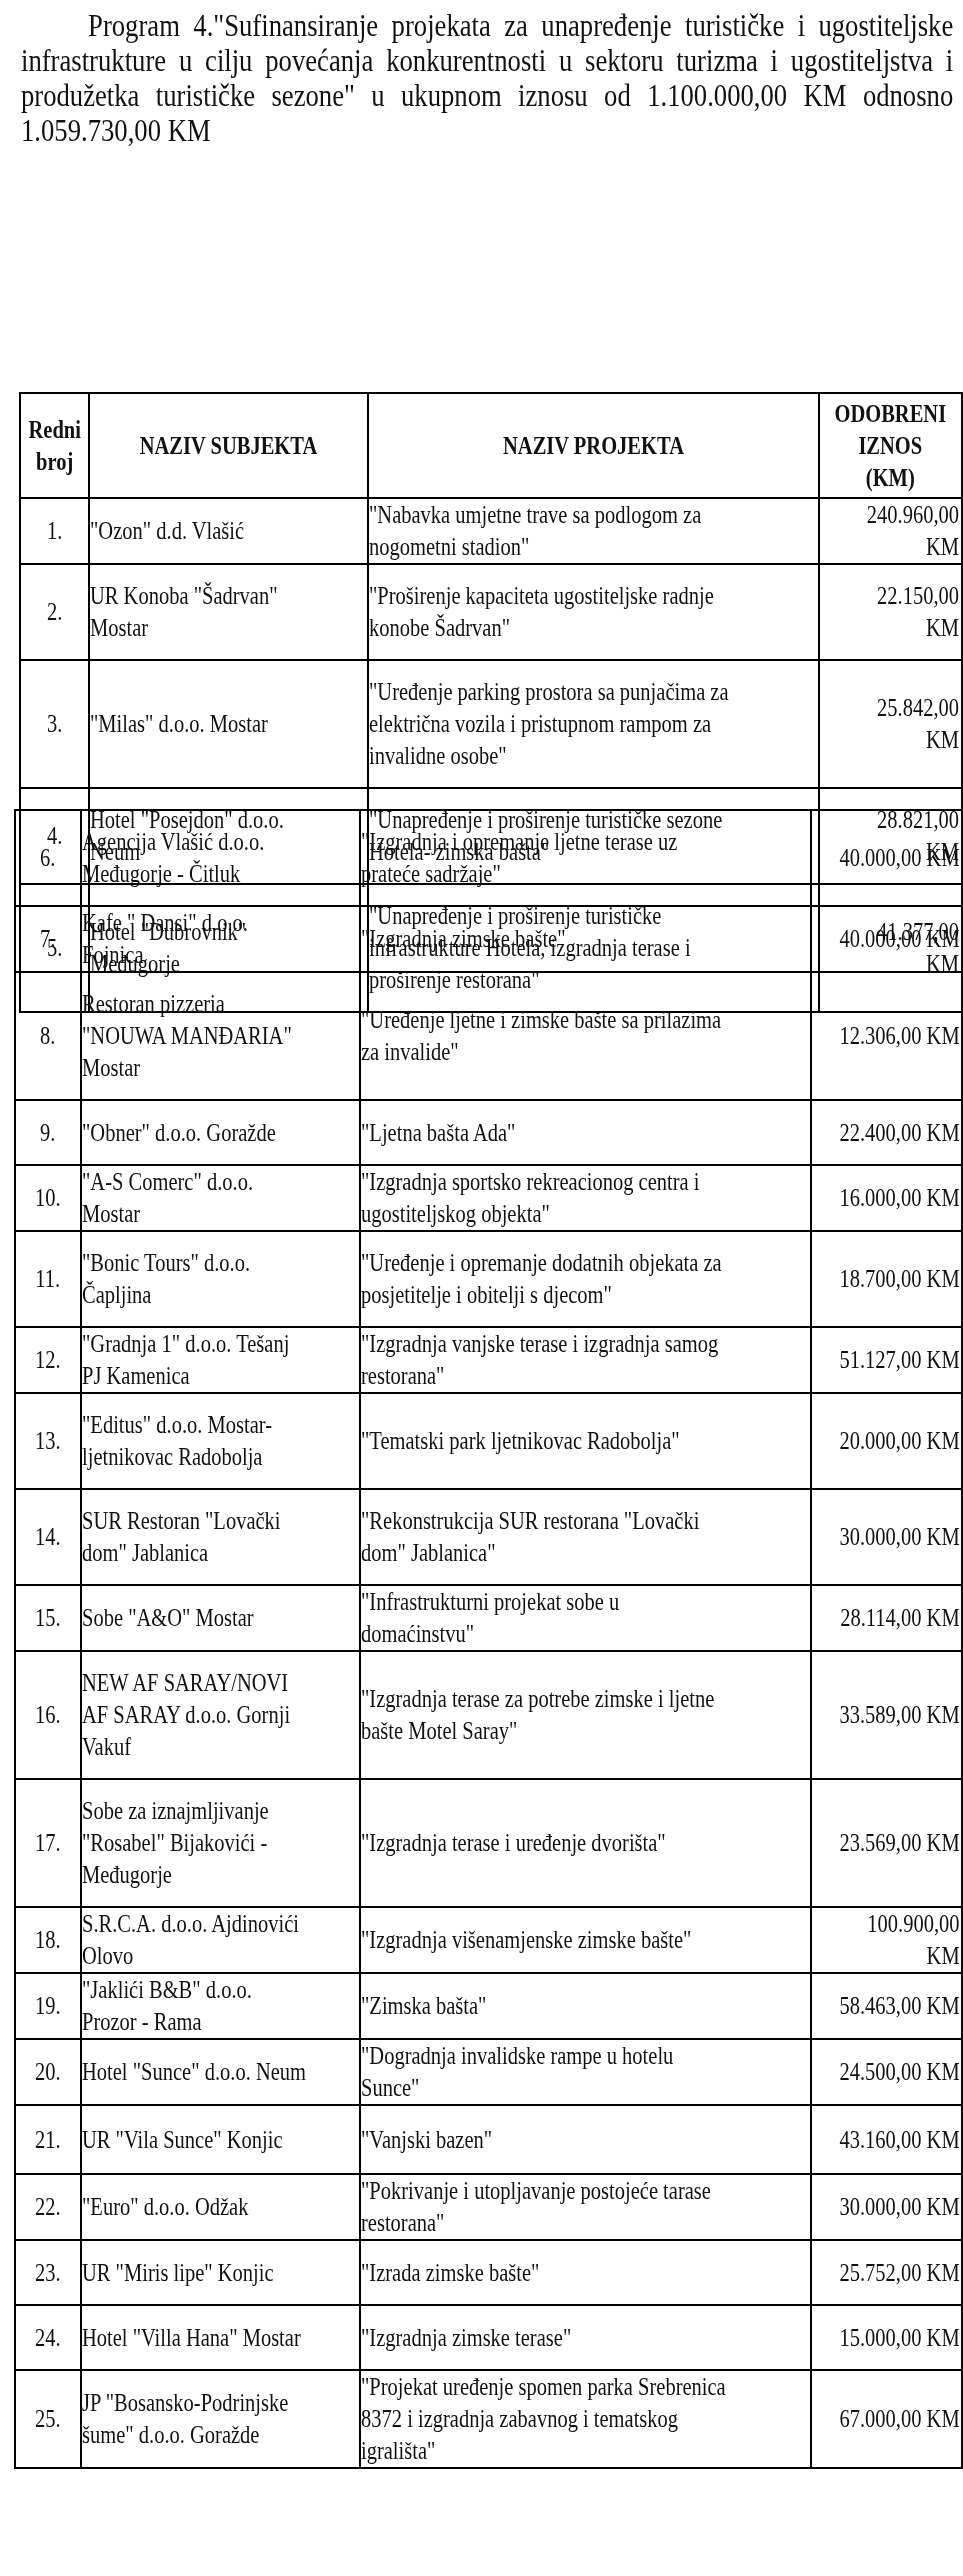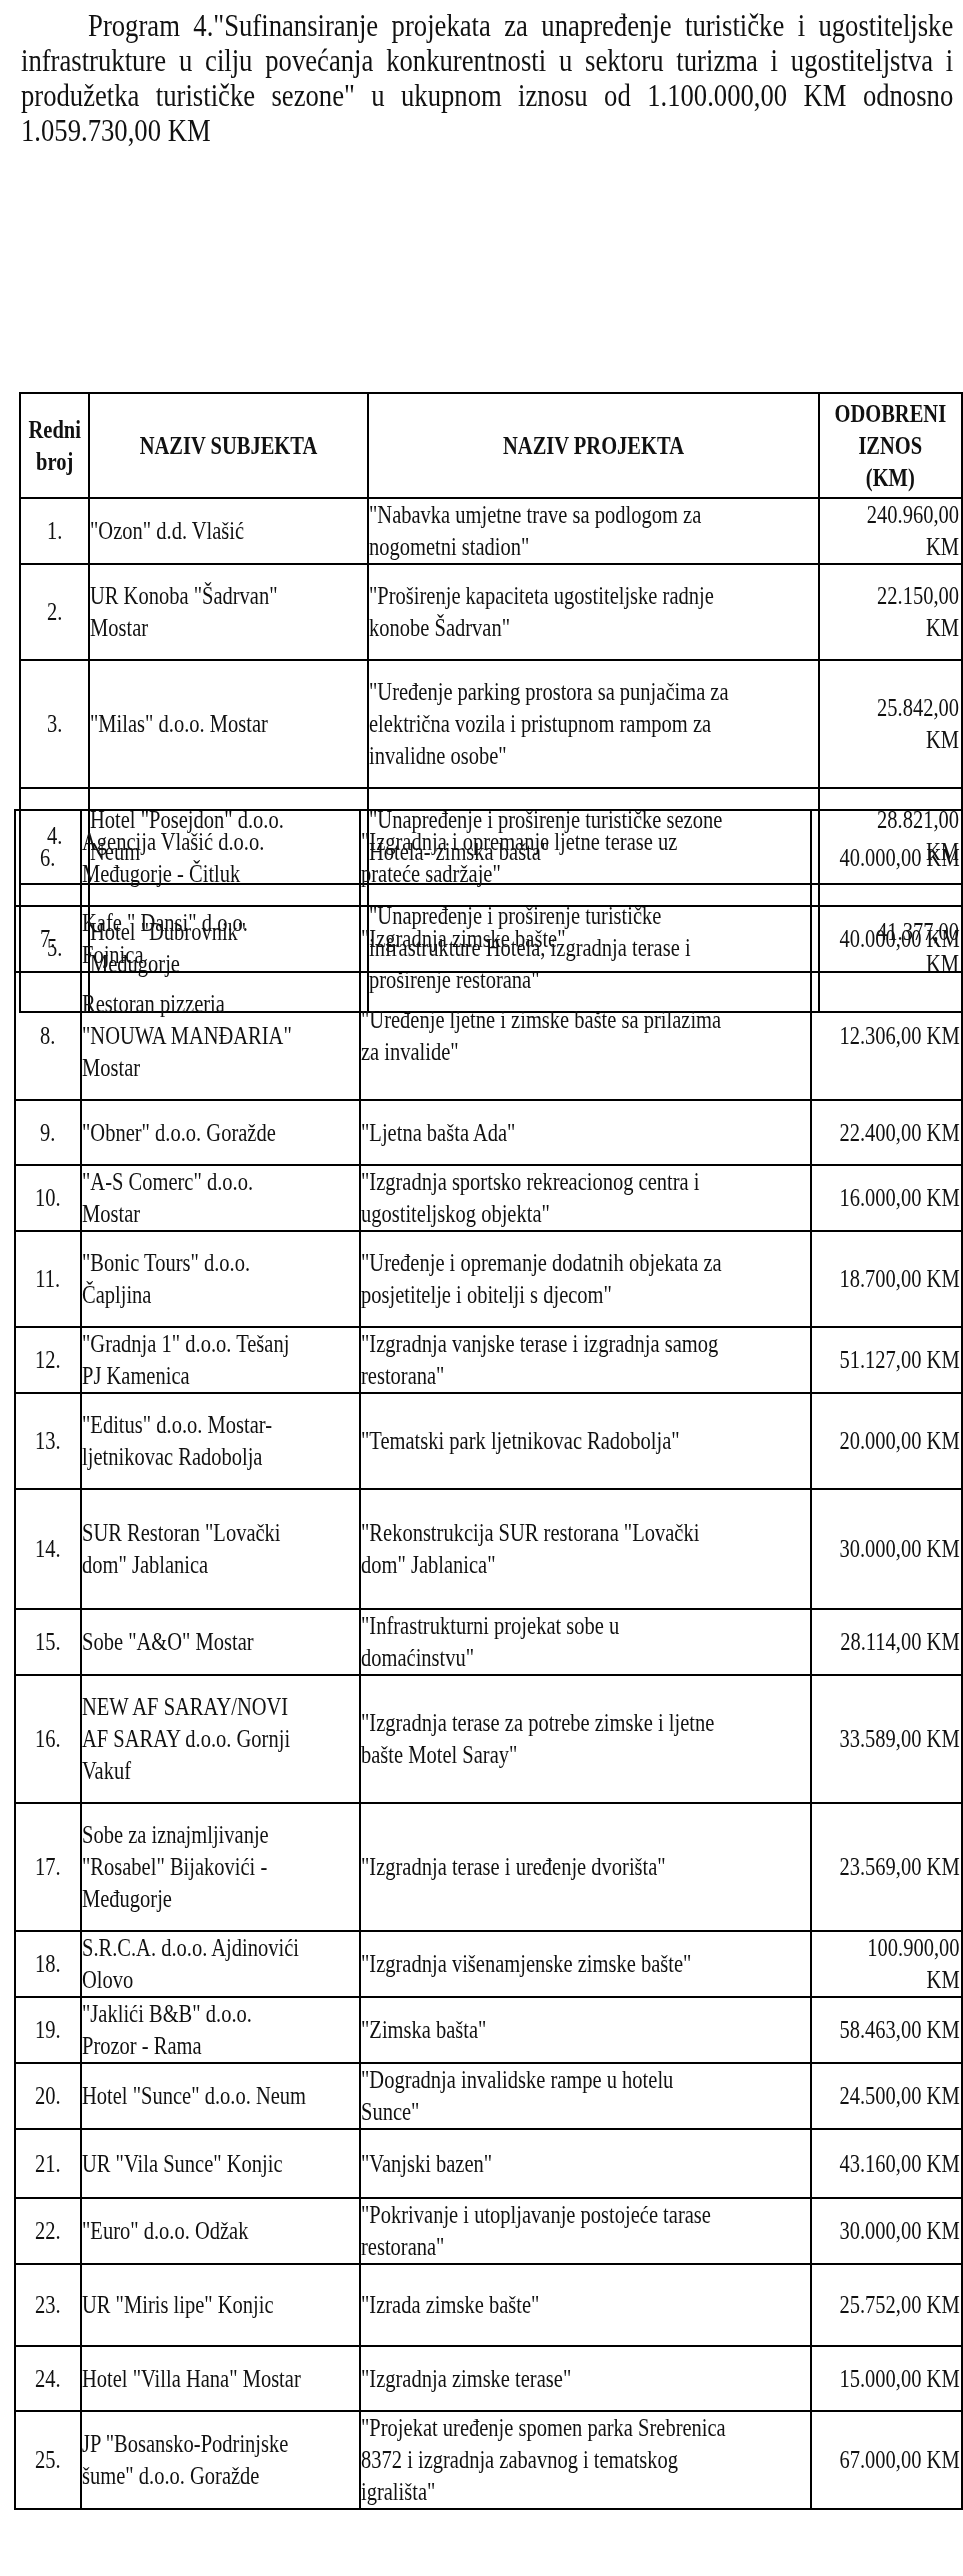--- a/index.html
+++ b/index.html
@@ -246,21 +246,21 @@
         <td class="c-subj">
           <span class="cell-inner wrap-subj">"Editus" d.o.o. Mostar-ljetnikovac Radobolja</span>
         </td>
         <td class="c-proj">
           <span class="cell-inner wrap-proj">"Tematski park ljetnikovac Radobolja"</span>
         </td>
         <td class="c-amt">
           <span class="cell-inner">20.000,00 KM</span>
         </td>
       </tr>
-      <tr style="height: 120px;">
+      <tr style="height: 96px;">
         <td class="c-num">
           <span class="cell-inner">14.</span>
         </td>
         <td class="c-subj">
           <span class="cell-inner wrap-subj">SUR Restoran "Lovački dom" Jablanica</span>
         </td>
         <td class="c-proj">
           <span class="cell-inner wrap-proj">"Rekonstrukcija SUR restorana "Lovački dom" Jablanica"</span>
         </td>
         <td class="c-amt">
@@ -372,21 +372,21 @@
         <td class="c-subj">
           <span class="cell-inner wrap-subj">"Euro" d.o.o. Odžak</span>
         </td>
         <td class="c-proj">
           <span class="cell-inner wrap-proj">"Pokrivanje i utopljavanje postojeće tarase restorana"</span>
         </td>
         <td class="c-amt">
           <span class="cell-inner">30.000,00 KM</span>
         </td>
       </tr>
-      <tr style="height: 82px;">
+      <tr style="height: 65px;">
         <td class="c-num">
           <span class="cell-inner">23.</span>
         </td>
         <td class="c-subj">
           <span class="cell-inner wrap-subj">UR "Miris lipe" Konjic</span>
         </td>
         <td class="c-proj">
           <span class="cell-inner wrap-proj">"Izrada zimske bašte"</span>
         </td>
         <td class="c-amt">

